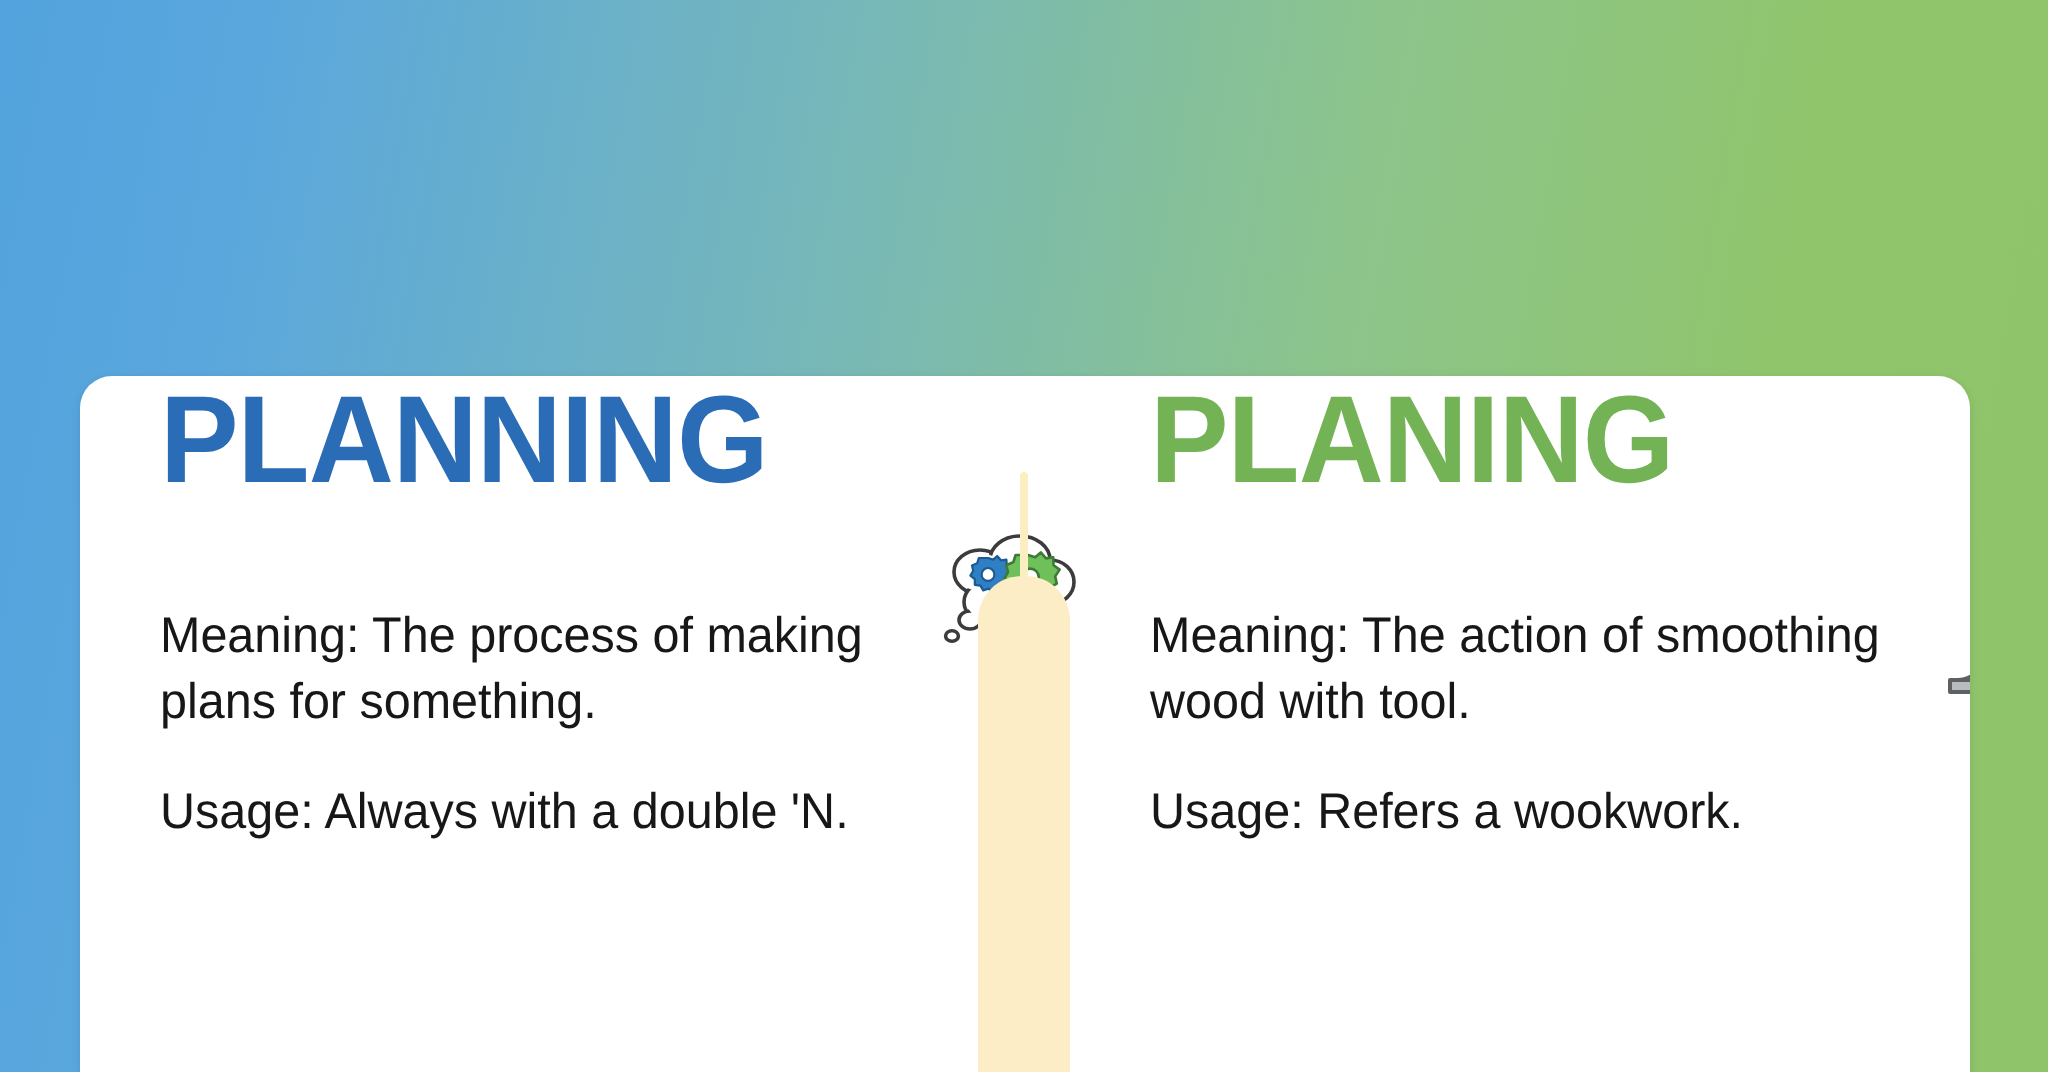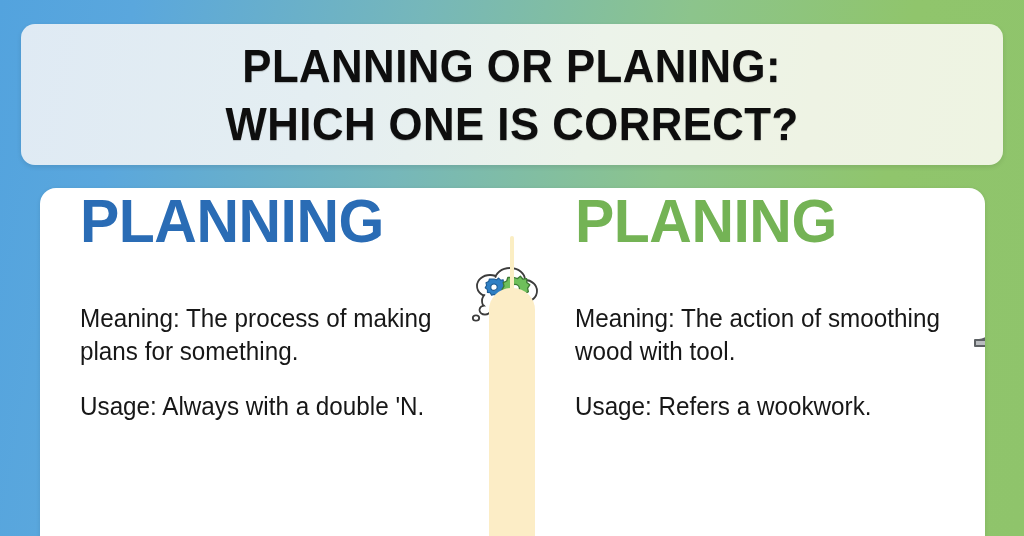--- a/index.html
+++ b/index.html
@@ -143,24 +143,20 @@
     top: -24px;
     width: 118px;
     height: 74px;
   }
 </style>
 </head>
 <body>
 
 <div id="infographic">
 
-  <div class="title-card">
-    <div class="title-line">PLANNING OR PLANING:</div>
-    <div class="title-line">WHICH ONE IS CORRECT?</div>
-  </div>
 
   <div class="content-panel">
 
     <div class="column left">
       <h2 class="word-heading blue">PLANNING</h2>
       <div class="defs">
 
         <span class="icon-gears">
           <svg viewBox="0 0 76 62" width="76" height="62" aria-hidden="true">
             <g fill="#ffffff" stroke="#3c3c3c" stroke-width="1.8">

